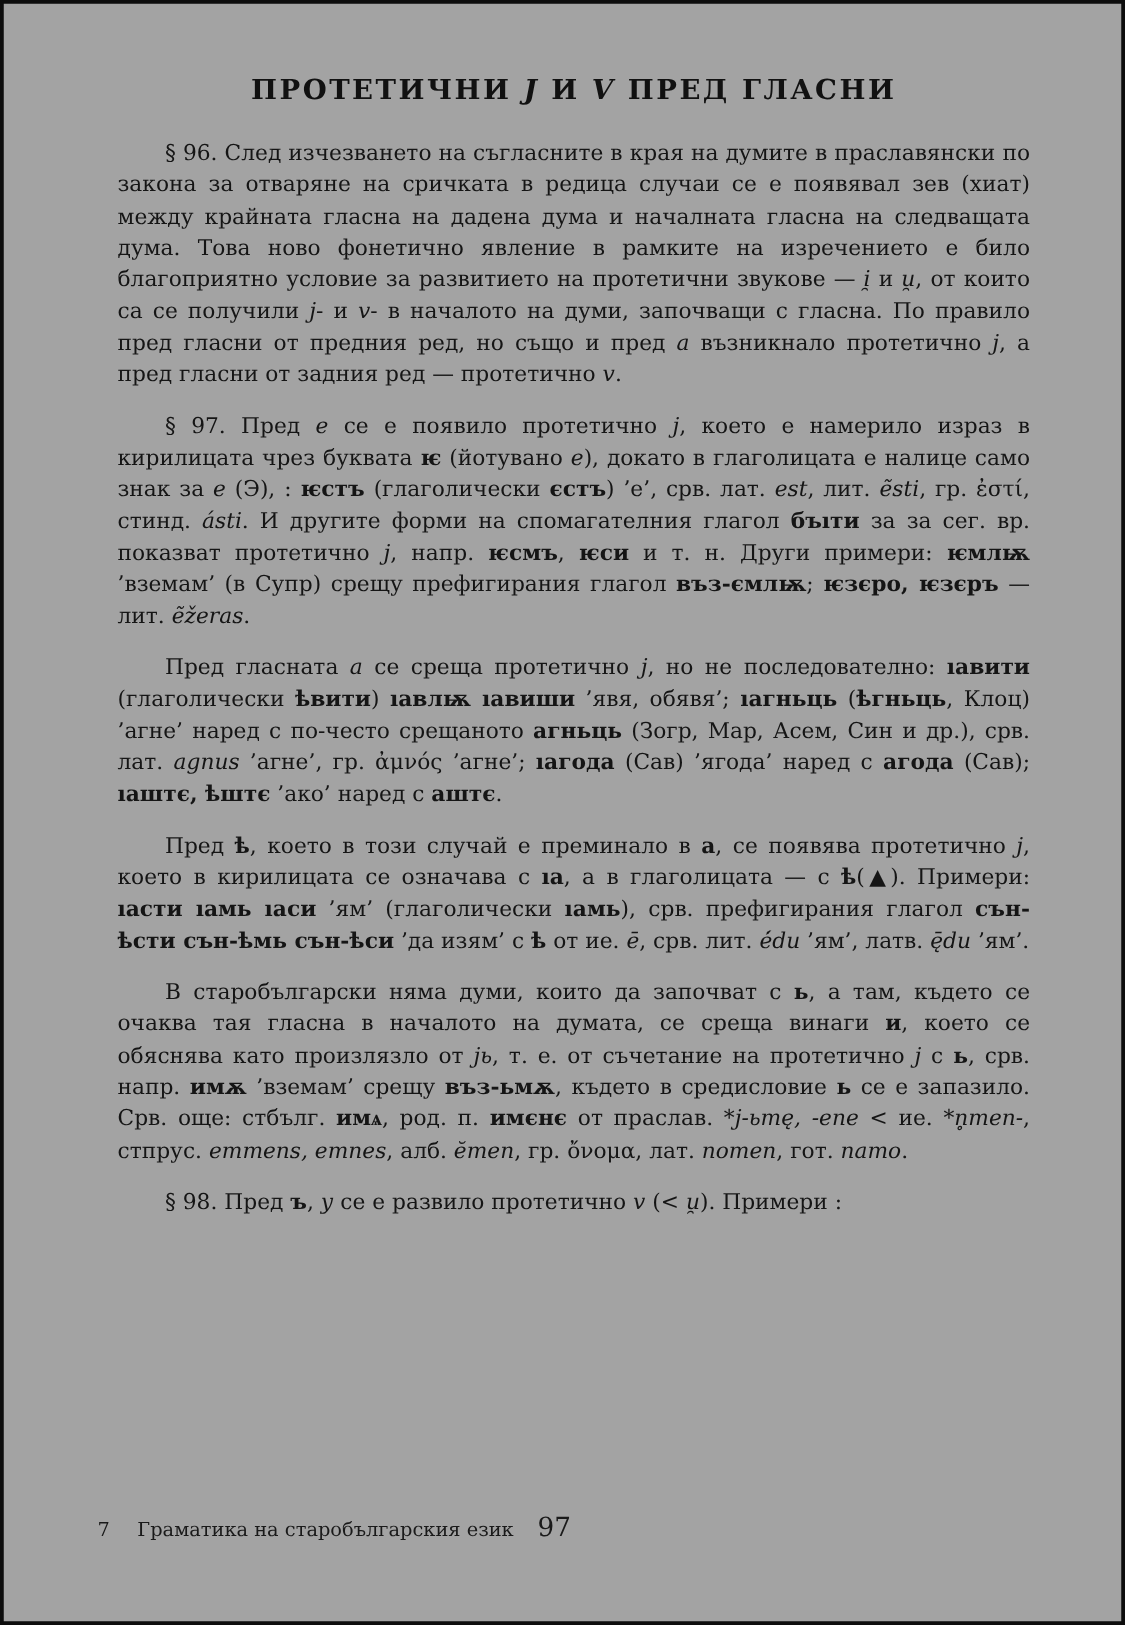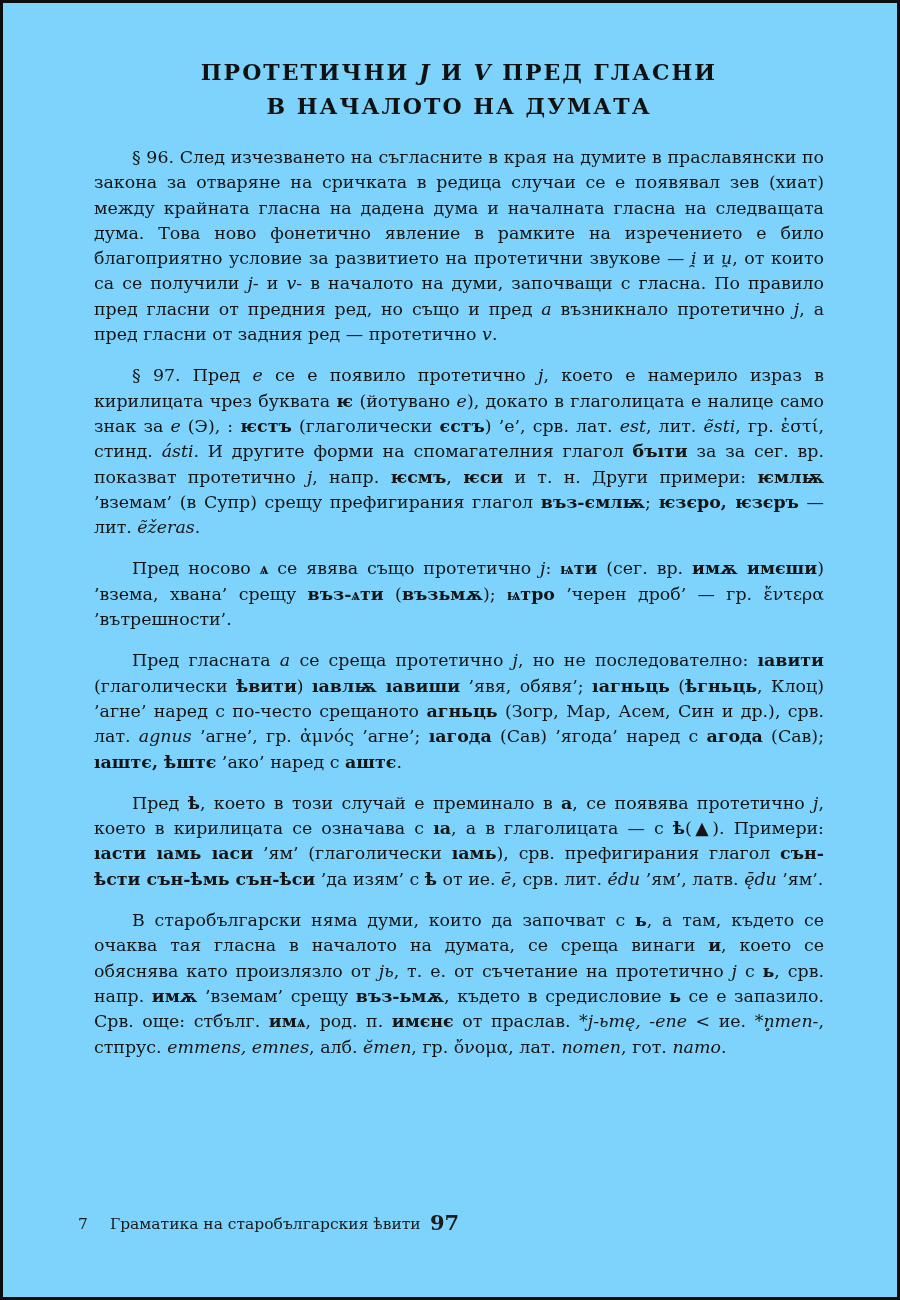--- a/index.html
+++ b/index.html
@@ -1,20 +1,20 @@
 <!DOCTYPE html>
 <html><head>
 <meta charset="utf-8">
 <style>
   html,body{margin:0;padding:0;background:#e8e6e0;}
   .page{
     position:relative;
     width:900px;height:1300px;
     box-sizing:border-box;
-    background:#7dd3fc;
+    background:#a3a3a3;
     border:3px solid #0d0d0d;
     font-family:"DejaVu Serif", serif;
     color:#151515;
     overflow:hidden;
   }
   .content{
     position:absolute;
     left:75px;top:52px;
     width:762px;
   }
@@ -44,39 +44,38 @@
     left:75px;top:1212px;
     width:762px;
     font-size:15.5px;
     color:#1a1a1a;
   }
   .footer .edition-number{display:inline-block;margin-right:22px;}
   .footer .page-number{
     position:absolute;
     left:352px;top:-5px;
     font-size:21px;
-    font-weight:bold;
+    font-weight:normal;
     text-align:center;
   }
 </style>
 </head>
 <body>
 
 <div class="page">
   <div class="content">
     <h1 class="title">
       <span>ПРОТЕТИЧНИ <i>J</i> И <i>V</i> ПРЕД ГЛАСНИ</span><br>
-      <span>В НАЧАЛОТО НА ДУМАТА</span>
     </h1>
     <div class="body-text">
       <p>§ 96. След изчезването на съгласните в края на думите в праславянски по закона за отваряне на сричката в редица случаи се е появявал зев (хиат) между крайната гласна на дадена дума и началната гласна на следващата дума. Това ново фонетично явление в рамките на изречението е било благоприятно условие за развитието на протетични звукове — <i>i̯</i> и <i>u̯</i>, от които са се получили <i>j</i>- и <i>v</i>- в началото на думи, започващи с гласна. По правило пред гласни от предния ред, но също и пред <i>а</i> възникнало протетично <i>j</i>, а пред гласни от задния ред — протетично <i>v</i>.</p>
       <p>§ 97. Пред <i>е</i> се е появило протетично <i>j</i>, което е намерило израз в кирилицата чрез буквата <b>ѥ</b> (йотувано <i>е</i>), докато в глаголицата е налице само знак за <i>е</i> (Э), : <b>ѥстъ</b> (глаголически <b>єстъ</b>) ’е’, срв. лат. <i>est</i>, лит. <i>ẽsti</i>, гр. ἐστί, стинд. <i>ásti</i>. И другите форми на спомагателния глагол <b>бъıти</b> за за сег. вр. показват протетично <i>j</i>, напр. <b>ѥсмъ</b>, <b>ѥси</b> и т. н. Други примери: <b>ѥмлѭ</b> ’вземам’ (в Супр) срещу префигирания глагол <b>въз-ємлѭ</b>; <b>ѥзєро, ѥзєръ</b> — лит. <i>ẽžeras</i>.</p>
-      <p>Пред носово <b>ѧ</b> се явява също протетично <i>j</i>: <b>ѩти</b> (сег. вр. <b>имѫ имєши</b>) ’взема, хвана’ срещу <b>въз-ѧти</b> (<b>възьмѫ</b>); <b>ѩтро</b> ’черен дроб’ — гр. ἔντερα ’вътрешности’.</p>
       <p>Пред гласната <i>а</i> се среща протетично <i>j</i>, но не последователно: <b>ıавити</b> (глаголически <b>ѣвити</b>) <b>ıавлѭ ıавиши</b> ’явя, обявя’; <b>ıагньць</b> (<b>ѣгньць</b>, Клоц) ’агне’ наред с по-често срещаното <b>агньць</b> (Зогр, Мар, Асем, Син и др.), срв. лат. <i>agnus</i> ’агне’, гр. ἀμνός ’агне’; <b>ıагода</b> (Сав) ’ягода’ наред с <b>агода</b> (Сав); <b>ıаштє, ѣштє</b> ’ако’ наред с <b>аштє</b>.</p>
       <p>Пред <b>ѣ</b>, което в този случай е преминало в <b>а</b>, се появява протетично <i>j</i>, което в кирилицата се означава с <b>ıа</b>, а в глаголицата — с <b>ѣ</b>(▲). Примери: <b>ıасти ıамь ıаси</b> ’ям’ (глаголически <b>ıамь</b>), срв. префигирания глагол <b>сън-ѣсти сън-ѣмь сън-ѣси</b> ’да изям’ с <b>ѣ</b> от ие. <i>ē</i>, срв. лит. <i>ė́du</i> ’ям’, латв. <i>ę̄du</i> ’ям’.</p>
       <p>В старобългарски няма думи, които да започват с <b>ь</b>, а там, където се очаква тая гласна в началото на думата, се среща винаги <b>и</b>, което се обяснява като произлязло от <i>jь</i>, т. е. от съчетание на протетично <i>j</i> с <b>ь</b>, срв. напр. <b>имѫ</b> ’вземам’ срещу <b>въз-ьмѫ</b>, където в средисловие <b>ь</b> се е запазило. Срв. още: стбълг. <b>имѧ</b>, род. п. <b>имєнє</b> от праслав. <i>*j-ьmę, -ene</i> &lt; ие. <i>*n̥men-</i>, стпрус. <i>emmens, emnes</i>, алб. <i>ĕmen</i>, гр. ὄνομα, лат. <i>nomen</i>, гот. <i>namo</i>.</p>
+      <p>§ 98. Пред <b>ъ</b>, <i>у</i> се е развило протетично <i>v</i> (&lt; <i>u̯</i>). Примери :</p>
     </div>
   </div>
   <div class="footer">
-    <span class="edition-number">7</span><span>Граматика на старобългарския ѣвити</span>
+    <span class="edition-number">7</span><span>Граматика на старобългарския език</span>
     <span class="page-number">97</span>
   </div>
 </div>
 
 </body></html>

